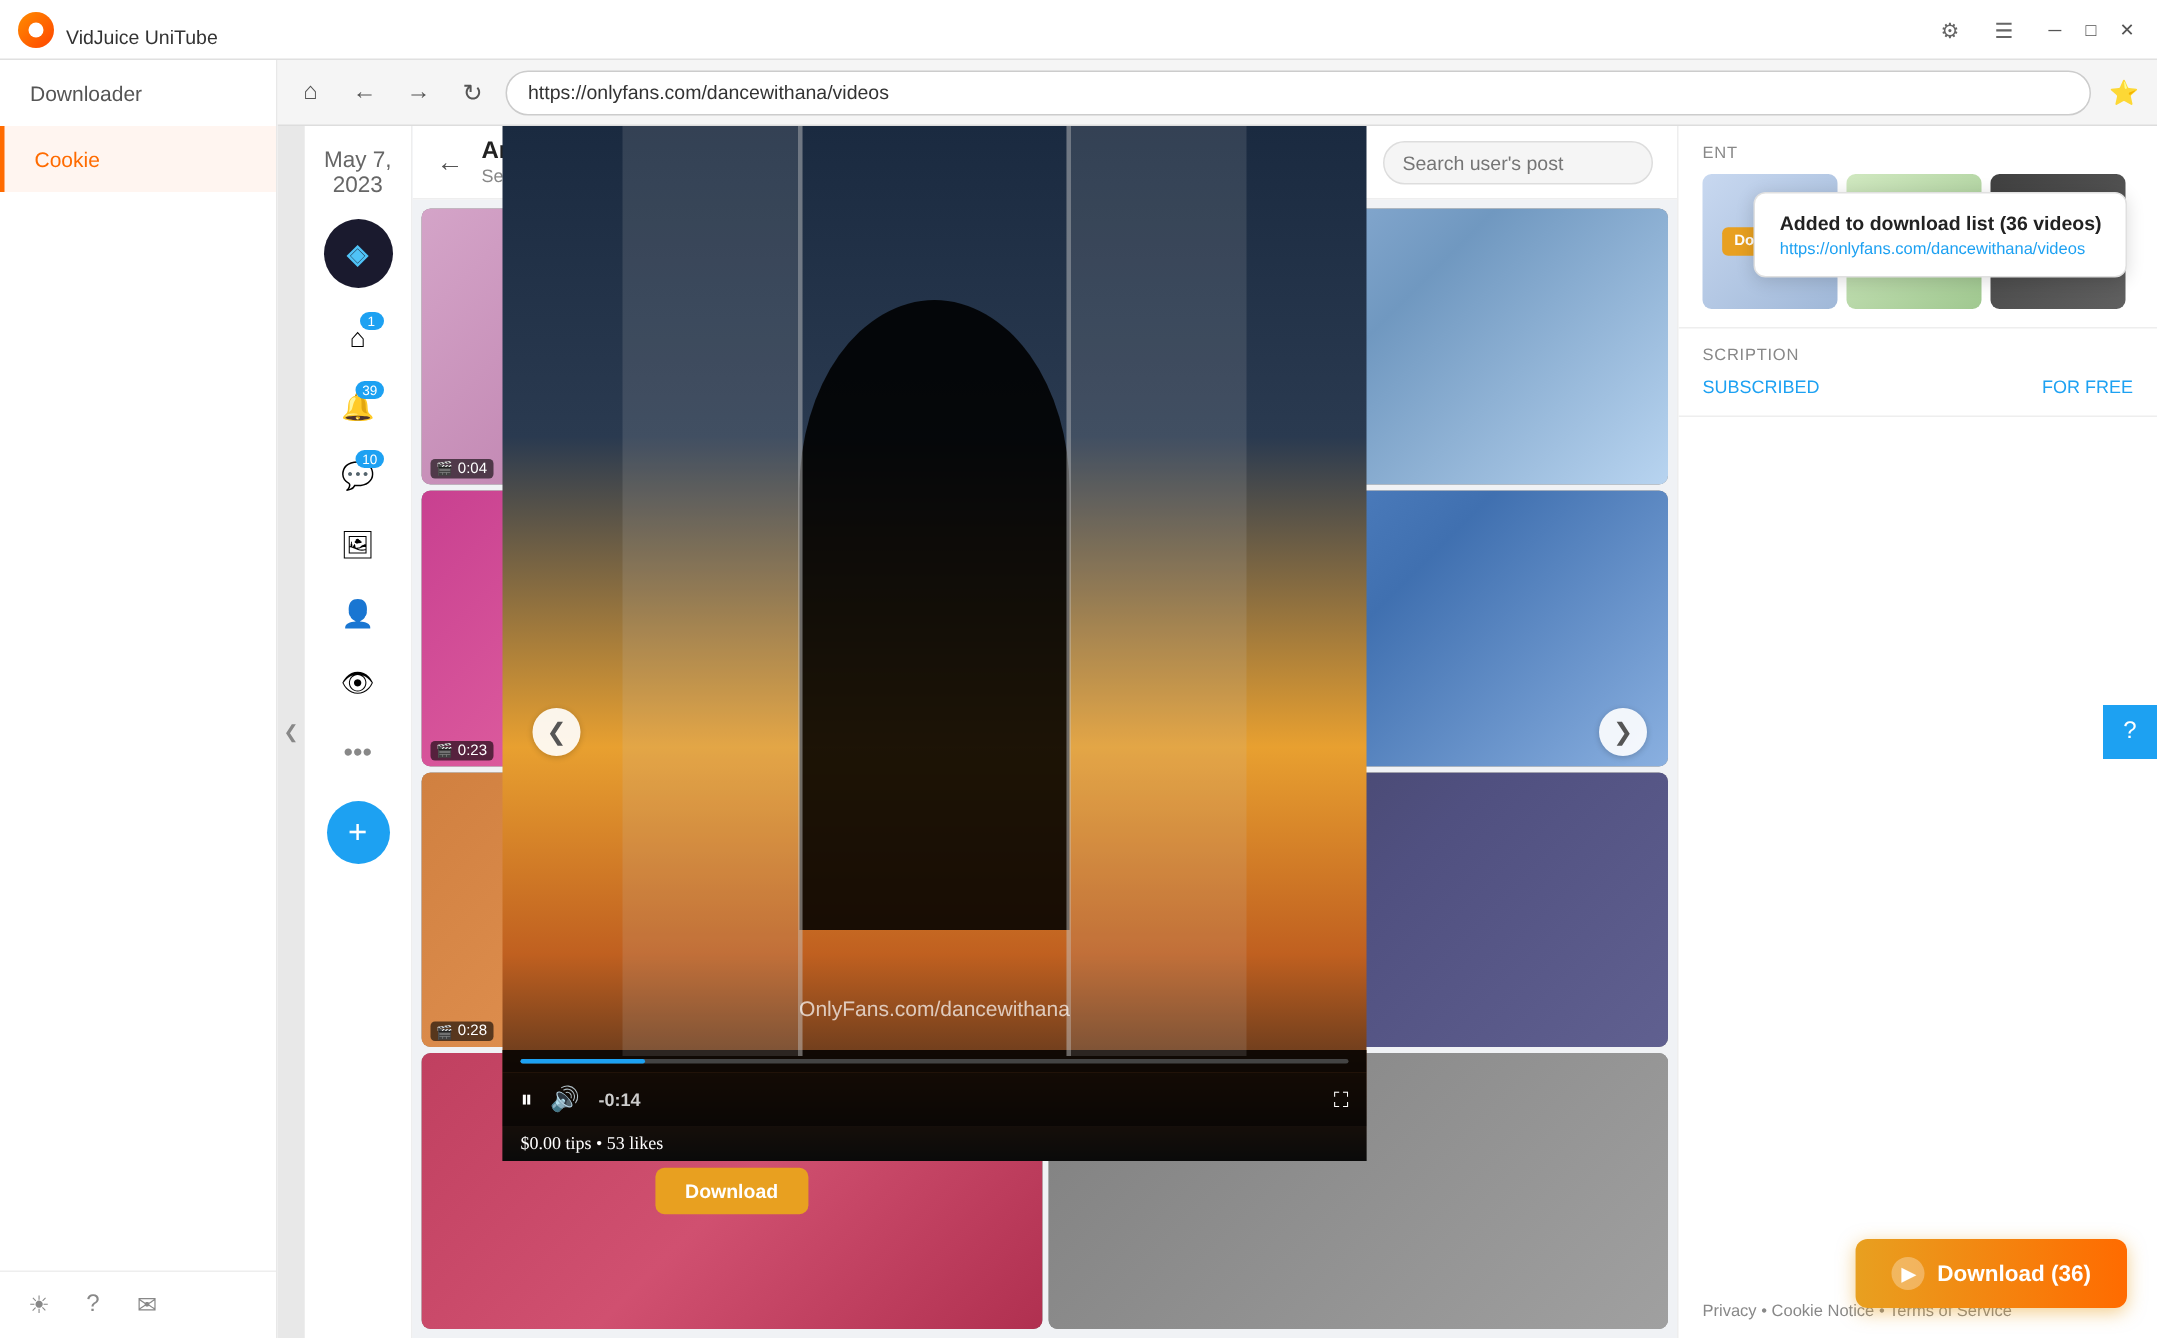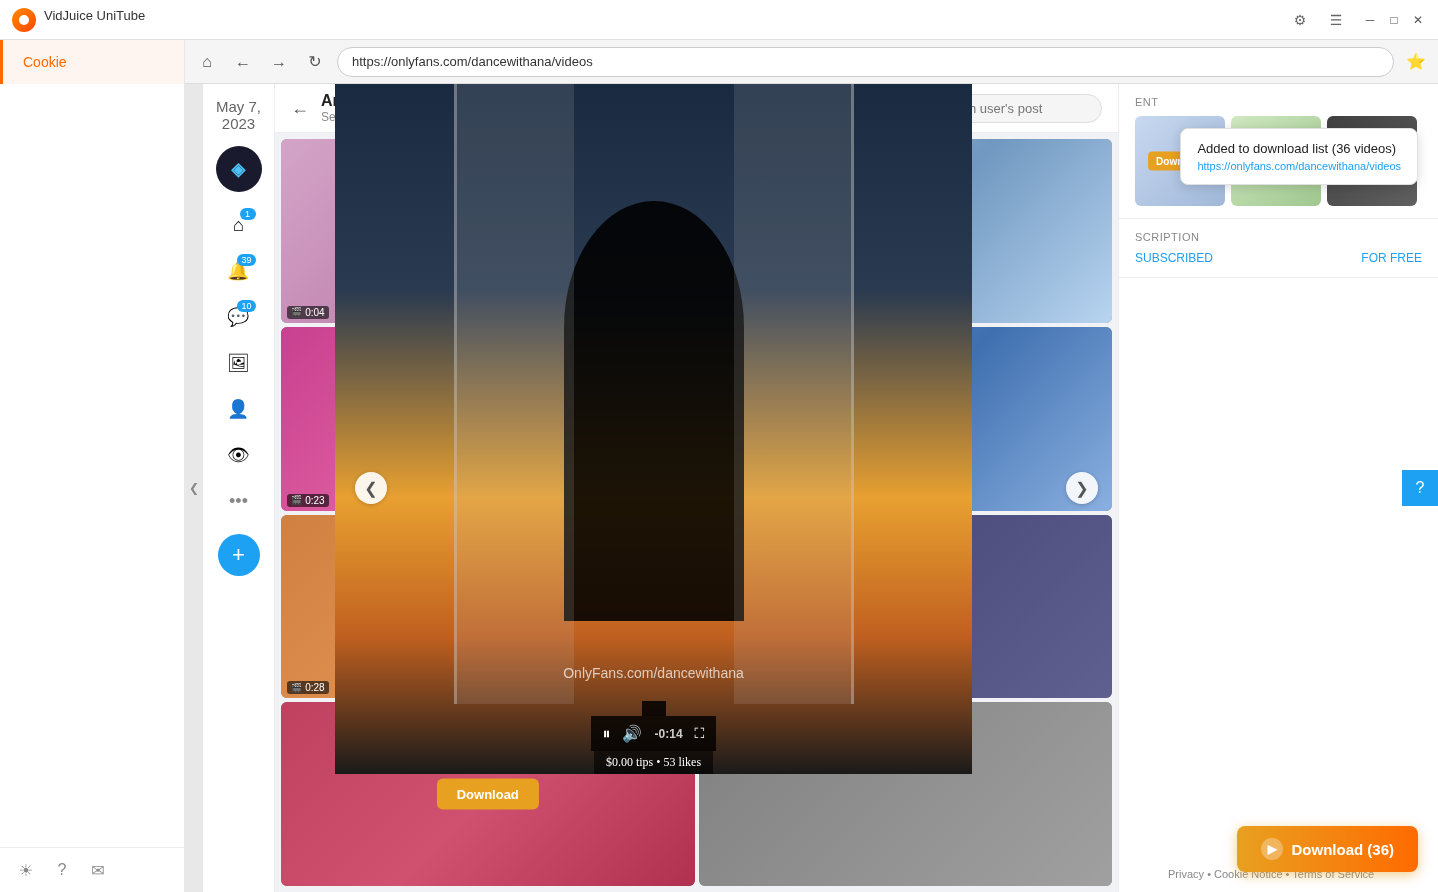--- a/index.html
+++ b/index.html
@@ -8,21 +8,21 @@
     
     .title-bar {
       height: 40px;
       background: #ffffff;
       display: flex;
       align-items: center;
       padding: 0 12px;
       justify-content: space-between;
       border-bottom: 1px solid #e0e0e0;
     }
-    .title-bar-left { display: flex; align-items: flex-start; gap: 8px; }
+    .title-bar-left { display: flex; align-items: flex-end; gap: 8px; }
     .app-logo { width: 24px; height: 24px; border-radius: 50%; background: linear-gradient(135deg, #ff8c00, #ff4500); display: flex; align-items: center; justify-content: center; }
     .app-logo-inner { width: 10px; height: 10px; border-radius: 50%; background: #fff; }
     .app-title { font-size: 13px; color: #333; font-weight: 500; }
     .title-bar-right { display: flex; align-items: center; gap: 16px; }
     .title-btn { width: 20px; height: 20px; display: flex; align-items: center; justify-content: center; cursor: pointer; color: #666; font-size: 14px; }
     .window-controls { display: flex; gap: 8px; }
     .win-btn { width: 16px; height: 16px; border-radius: 2px; display: flex; align-items: center; justify-content: center; cursor: pointer; font-size: 12px; color: #555; }
 
     
     .main-layout { display: flex; flex: 1; overflow: hidden; }
@@ -282,27 +282,26 @@
       gap: 3px;
       z-index: 5;
     }
     .video-duration-icon { font-size: 9px; }
 
     
     .big-video-overlay {
       position: absolute;
       top: 0;
       left: 150px;
-      width: 637px;
+      width: 576px;
       height: 690px;
       background: linear-gradient(180deg, #1a2a40 0%, #2a3a50 30%, #e8a030 60%, #c06020 80%, #1a1a1a 100%);
       z-index: 20;
       display: flex;
       flex-direction: column;
-      align-items: center;
     }
     .big-video-inner {
       flex: 1;
       position: relative;
       display: flex;
       align-items: center;
       justify-content: center;
     }
     .watermark {
       position: absolute;
@@ -373,36 +372,36 @@
       padding: 4px 8px;
       border-radius: 4px;
       font-size: 10px;
       font-weight: 600;
       cursor: pointer;
       white-space: nowrap;
     }
     .rp-subscribed { font-size: 12px; color: #1da1f2; font-weight: 500; }
     .rp-free { font-size: 12px; color: #1da1f2; font-weight: 500; }
     .rp-sub-row { display: flex; justify-content: space-between; align-items: center; }
-    .rp-footer { padding: 12px 16px; font-size: 11px; color: #888; margin-top: auto; margin-left: 33px; }
+    .rp-footer { padding: 12px 16px; font-size: 11px; color: #888; margin-top: auto; }
 
     
     .tooltip-popup {
       position: absolute;
       top: 44px;
       right: 20px;
       background: #fff;
       border: 1px solid #e0e0e0;
       border-radius: 8px;
       padding: 12px 16px;
       box-shadow: 0 2px 12px rgba(0,0,0,0.15);
       max-width: 300px;
       z-index: 100;
     }
-    .tooltip-title { font-size: 13px; font-weight: 400; color: #222; margin-bottom: 4px; }
+    .tooltip-title { font-size: 13px; font-weight: 700; color: #222; margin-bottom: 4px; }
     .tooltip-url { font-size: 11px; color: #1da1f2; word-break: break-all; }
 
     
     .download-btn-main {
       position: absolute;
       bottom: 20px;
       right: 20px;
       background: linear-gradient(90deg, #e8a020, #ff6b00);
       color: #fff;
       padding: 12px 24px;
@@ -484,20 +483,23 @@
       <div class="win-btn">□</div>
       <div class="win-btn">✕</div>
     </div>
   </div>
 </div>
 
 <div class="main-layout">
 
   <div class="sidebar">
     <div class="sidebar-nav">
+      <div class="sidebar-item">
+        <span>Downloader</span>
+      </div>
       <div class="sidebar-item active">
         <span>Cookie</span>
       </div>
     </div>
     <div class="sidebar-bottom">
       <div class="sidebar-bottom-icon">☀</div>
       <div class="sidebar-bottom-icon">?</div>
       <div class="sidebar-bottom-icon">✉</div>
     </div>
   </div>

